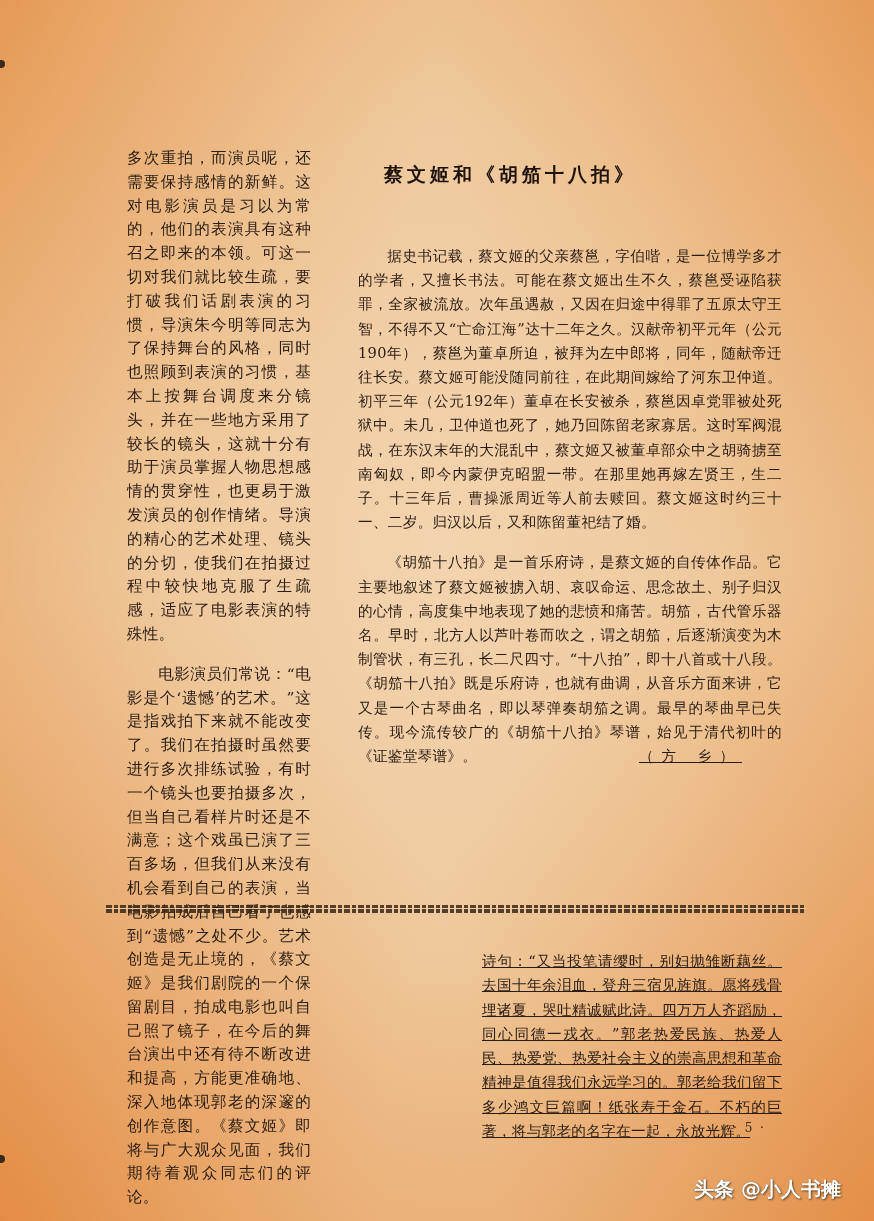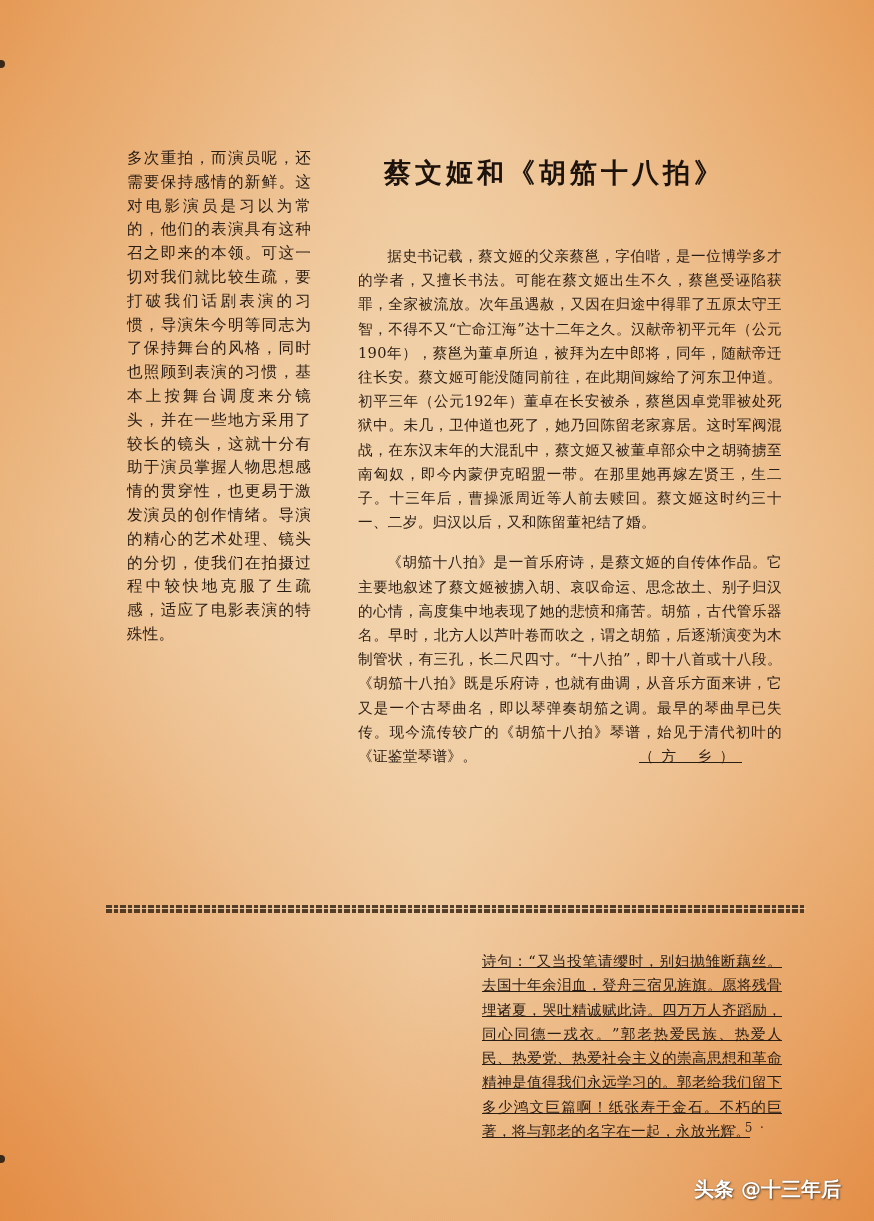--- a/index.html
+++ b/index.html
@@ -25,23 +25,23 @@
   }
   .col {
     position: absolute; font-size: 15.6px; line-height: 23.8px;
     text-align: justify; letter-spacing: 0.2px;
   }
   .col p { margin: 16px; }
   .indent { text-indent: 2em; }
   .left-col { left: 111px; top: 131px; width: 216px; }
   .right-col { left: 342px; top: 228px; width: 456px; font-size: 14.6px; line-height: 24.2px; letter-spacing: 0.3px; }
   .title {
-    position: absolute; left: 384px; top: 155px; width: 400px;
+    position: absolute; left: 384px; top: 162px; width: 400px;
     font-family: Liberation Sans, sans-serif;
-    font-weight: bold; font-size: 27px; letter-spacing: 4px; color: #1d130c;
+    font-weight: bold; font-size: 19px; letter-spacing: 4px; color: #1d130c;
     white-space: nowrap;
   }
   .author { display: inline-block; float: right; margin-right: 40px; letter-spacing: 8px; text-decoration: underline; }
   .divider {
     position: absolute; left: 106px; top: 905px; width: 700px; height: 8px;
     background:
       repeating-linear-gradient(90deg, #3a2818 0 6px, transparent 6px 8px, #3a2818 8px 12px, transparent 12px 14px);
     opacity: 0.85;
   }
   .divider::after {
@@ -66,32 +66,33 @@
 </head>
 <body>
 
 <div class="page">
 
   <div class="hole" style="top:60px"></div>
   <div class="hole" style="top:1155px"></div>
 
   <div class="col left-col">
     <p>多次重拍，而演员呢，还需要保持感情的新鲜。这对电影演员是习以为常的，他们的表演具有这种召之即来的本领。可这一切对我们就比较生疏，要打破我们话剧表演的习惯，导演朱今明等同志为了保持舞台的风格，同时也照顾到表演的习惯，基本上按舞台调度来分镜头，并在一些地方采用了较长的镜头，这就十分有助于演员掌握人物思想感情的贯穿性，也更易于激发演员的创作情绪。导演的精心的艺术处理、镜头的分切，使我们在拍摄过程中较快地克服了生疏感，适应了电影表演的特殊性。</p>
+    <p class="indent">电影演员们常说：“电影是个‘遗憾’的艺术。”这是指戏拍下来就不能改变了。我们在拍摄时虽然要进行多次排练试验，有时一个镜头也要拍摄多次，但当自己看样片时还是不满意；这个戏虽已演了三百多场，但我们从来没有机会看到自己的表演，当电影拍成后自己看了也感到“遗憾”之处不少。艺术创造是无止境的，《蔡文姬》是我们剧院的一个保留剧目，拍成电影也叫自己照了镜子，在今后的舞台演出中还有待不断改进和提高，方能更准确地、深入地体现郭老的深邃的创作意图。《蔡文姬》即将与广大观众见面，我们期待着观众同志们的评论。</p>
   </div>
 
   <div class="title">蔡文姬和《胡笳十八拍》</div>
 
   <div class="col right-col">
     <p class="indent">据史书记载，蔡文姬的父亲蔡邕，字伯喈，是一位博学多才的学者，又擅长书法。可能在蔡文姬出生不久，蔡邕受诬陷获罪，全家被流放。次年虽遇赦，又因在归途中得罪了五原太守王智，不得不又“亡命江海”达十二年之久。汉献帝初平元年（公元190年），蔡邕为董卓所迫，被拜为左中郎将，同年，随献帝迁往长安。蔡文姬可能没随同前往，在此期间嫁给了河东卫仲道。初平三年（公元192年）董卓在长安被杀，蔡邕因卓党罪被处死狱中。未几，卫仲道也死了，她乃回陈留老家寡居。这时军阀混战，在东汉末年的大混乱中，蔡文姬又被董卓部众中之胡骑掳至南匈奴，即今内蒙伊克昭盟一带。在那里她再嫁左贤王，生二子。十三年后，曹操派周近等人前去赎回。蔡文姬这时约三十一、二岁。归汉以后，又和陈留董祀结了婚。</p>
     <p class="indent"><span>《胡笳十八拍》是一首乐府诗，是蔡文姬的自传体作品。它主要地叙述了蔡文姬被掳入胡、哀叹命运、思念故土、别子归汉的心情，高度集中地表现了她的悲愤和痛苦。胡笳，古代管乐器名。早时，北方人以芦叶卷而吹之，谓之胡笳，后逐渐演变为木制管状，有三孔，长二尺四寸。“十八拍”，即十八首或十八段。《胡笳十八拍》既是乐府诗，也就有曲调，从音乐方面来讲，它又是一个古琴曲名，即以琴弹奏胡笳之调。最早的琴曲早已失传。现今流传较广的《胡笳十八拍》琴谱，始见于清代初叶的《证鉴堂琴谱》。</span><span class="author">（方 乡）</span></p>
   </div>
 
   <div class="divider"></div>
 
 
   <div class="col bottom-right">
     <p>诗句：“又当投笔请缨时，别妇抛雏断藕丝。去国十年余泪血，登舟三宿见旌旗。愿将残骨埋诸夏，哭吐精诚赋此诗。四万万人齐蹈励，同心同德一戎衣。”郭老热爱民族、热爱人民、热爱党、热爱社会主义的崇高思想和革命精神是值得我们永远学习的。郭老给我们留下多少鸿文巨篇啊！纸张寿于金石。不朽的巨著，将与郭老的名字在一起，永放光辉。</p>
   </div>
 
   <div class="page-num">· 5 ·</div>
 
-  <div class="watermark">头条 @十三年后</div>
+  <div class="watermark">头条 @小人书摊</div>
 </div>
 
 </body></html>

